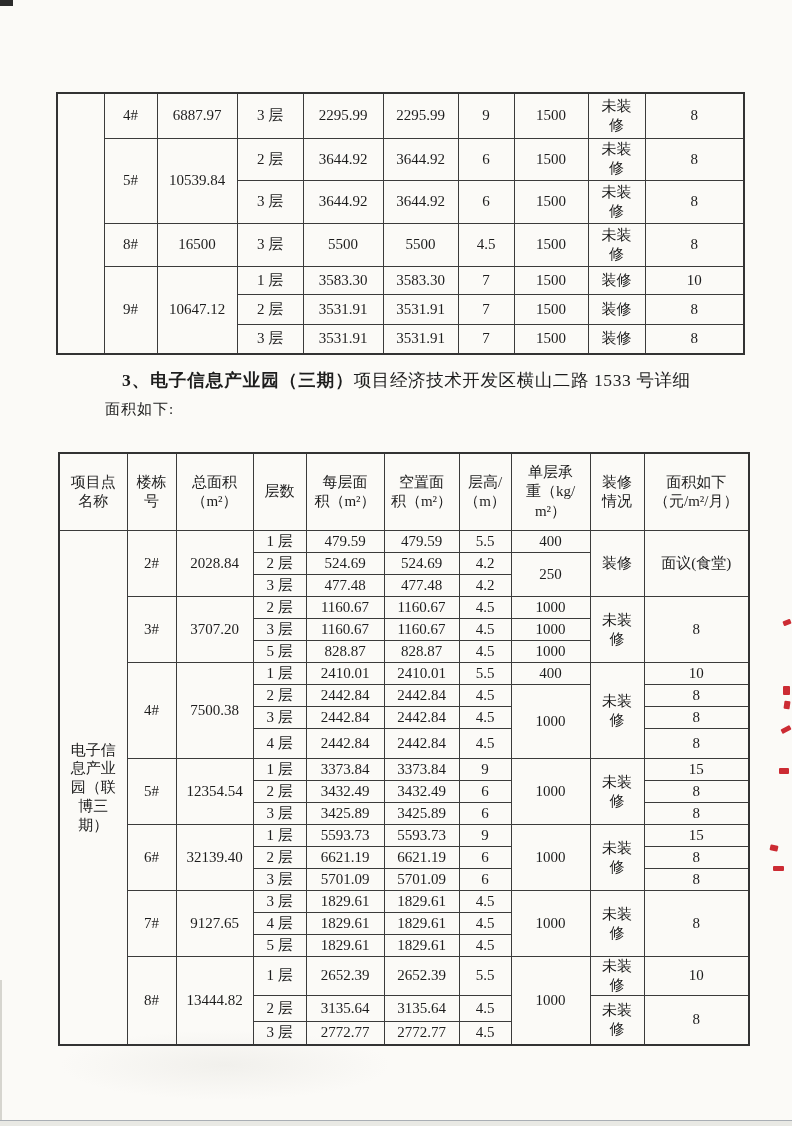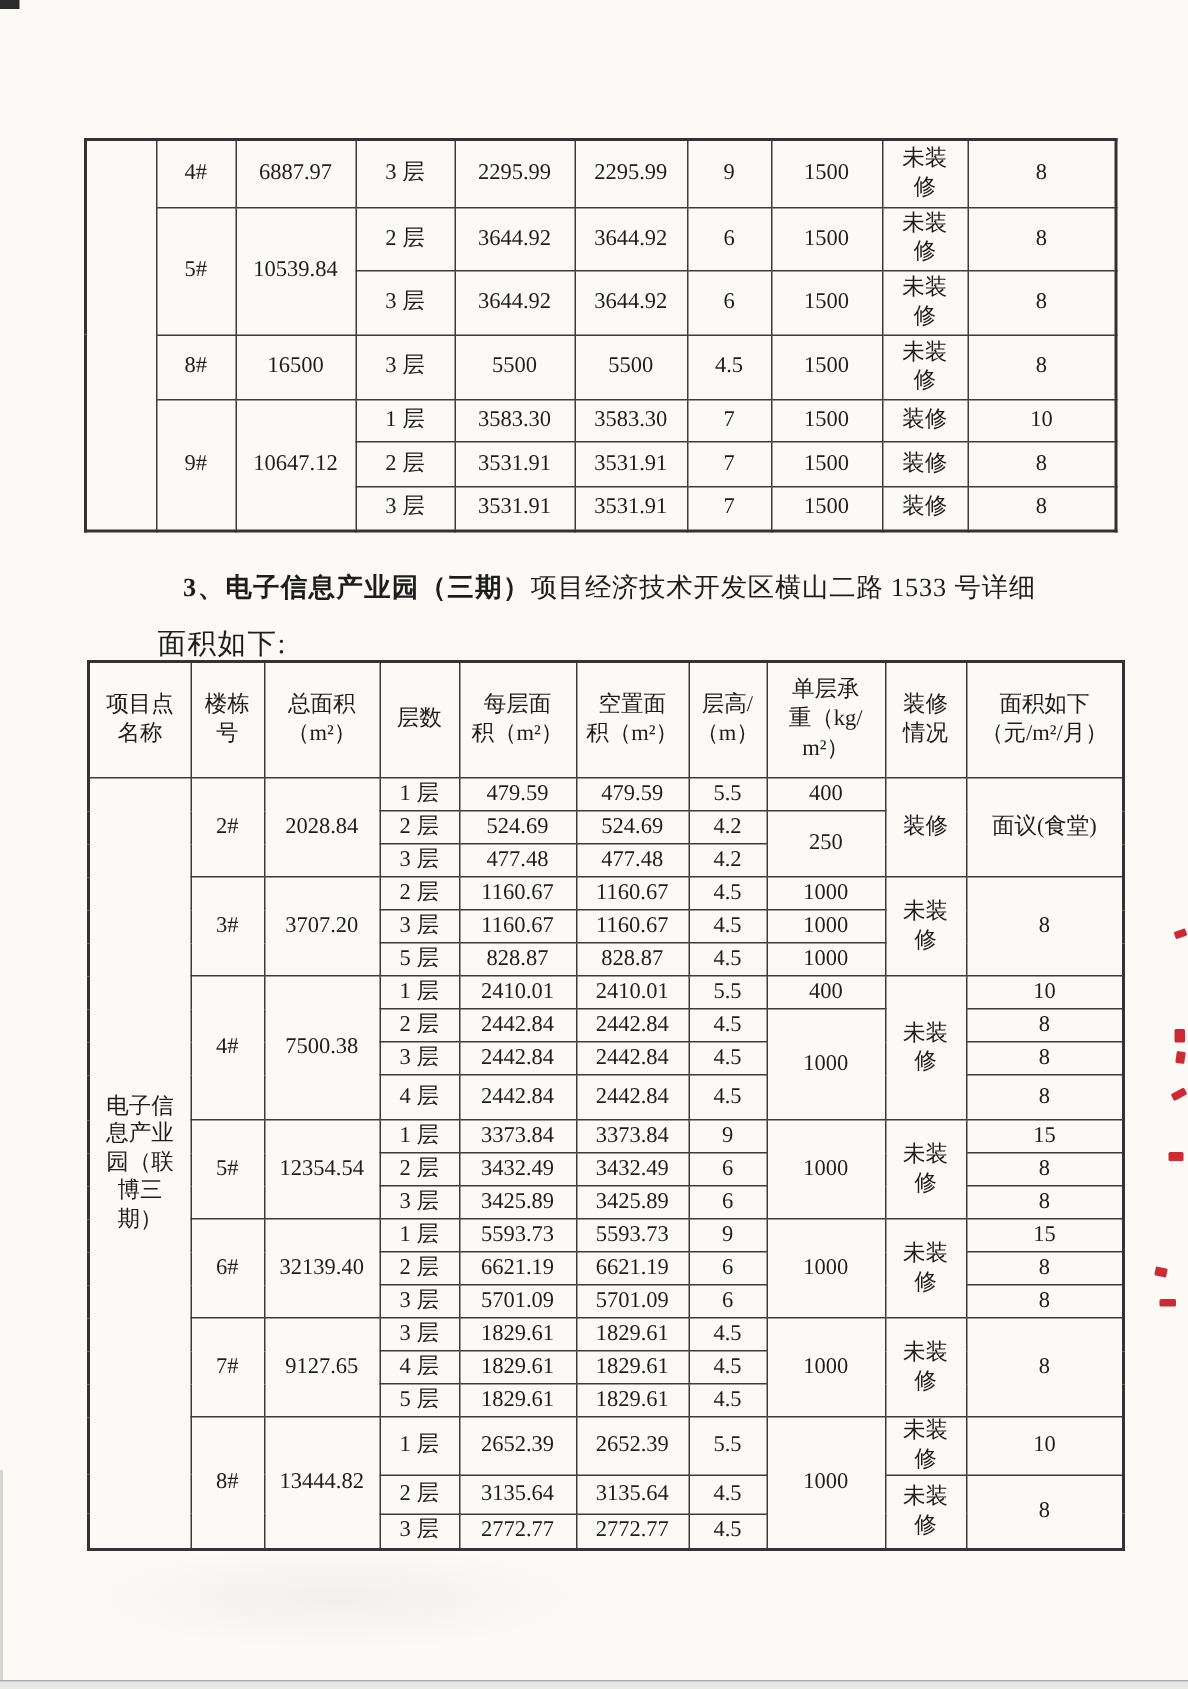--- a/index.html
+++ b/index.html
@@ -14,34 +14,34 @@
     background:transparent;
   }
   .tbl td{
     border:1.4px solid #3b3b3b;
     text-align:center;vertical-align:middle;
     font-size:15px;line-height:1.25;padding:0 2px;
     white-space:pre-line;overflow:hidden;
   }
   .tbl{border:2px solid #333;}
   .t1{left:56px;top:92px;width:687px;}
-  .t2{left:58px;top:440px;width:690px;}
+  .t2{left:58px;top:452px;width:690px;}
   .hdr td{height:76px;line-height:1.3;}
   .deco{line-height:1.15;}
   .vtop{vertical-align:top;padding-top:2px;}
   tr.h45{height:45px;} tr.h42{height:42px;} tr.h43{height:43px;}
   tr.h28{height:28px;} tr.h30{height:30px;}
   tr.r{height:22px;} tr.r30{height:30px;} tr.r32{height:32px;} tr.r26{height:26px;} tr.r24{height:24px;}
   .heading{
-    position:absolute;left:122px;top:379px;width:640px;
+    position:absolute;left:122px;top:368px;width:640px;
     font-size:17.5px;letter-spacing:0.6px;white-space:nowrap;
   }
   .heading .b{font-weight:700;letter-spacing:1px;}
   .heading2{
-    position:absolute;left:105px;top:400px;font-size:19px;letter-spacing:1px;margin-top:16px;
+    position:absolute;left:105px;top:400px;font-size:15px;letter-spacing:1px;
   }
   
   .mark-topleft{position:absolute;left:0;top:0;width:13px;height:6px;background:#2b2b2b;}
   .edge-bottom{position:absolute;left:0;bottom:0;width:792px;height:5px;background:#e9e9e4;border-top:1.6px solid #a9aeb4;}
   .edge-left{position:absolute;left:0;top:980px;width:2px;height:146px;background:#d6d5cf;}
   .smudge{position:absolute;left:60px;top:1030px;width:330px;height:70px;background:radial-gradient(closest-side,#f1f0ec,transparent);}
   .red{position:absolute;background:#cc2b33;border-radius:1px;}
   .red.m1{left:783px;top:620px;width:8px;height:5px;transform:rotate(-20deg);}
   .red.m2{left:783px;top:686px;width:7px;height:9px;}
   .red.m3{left:784px;top:701px;width:6px;height:8px;transform:rotate(8deg);}

